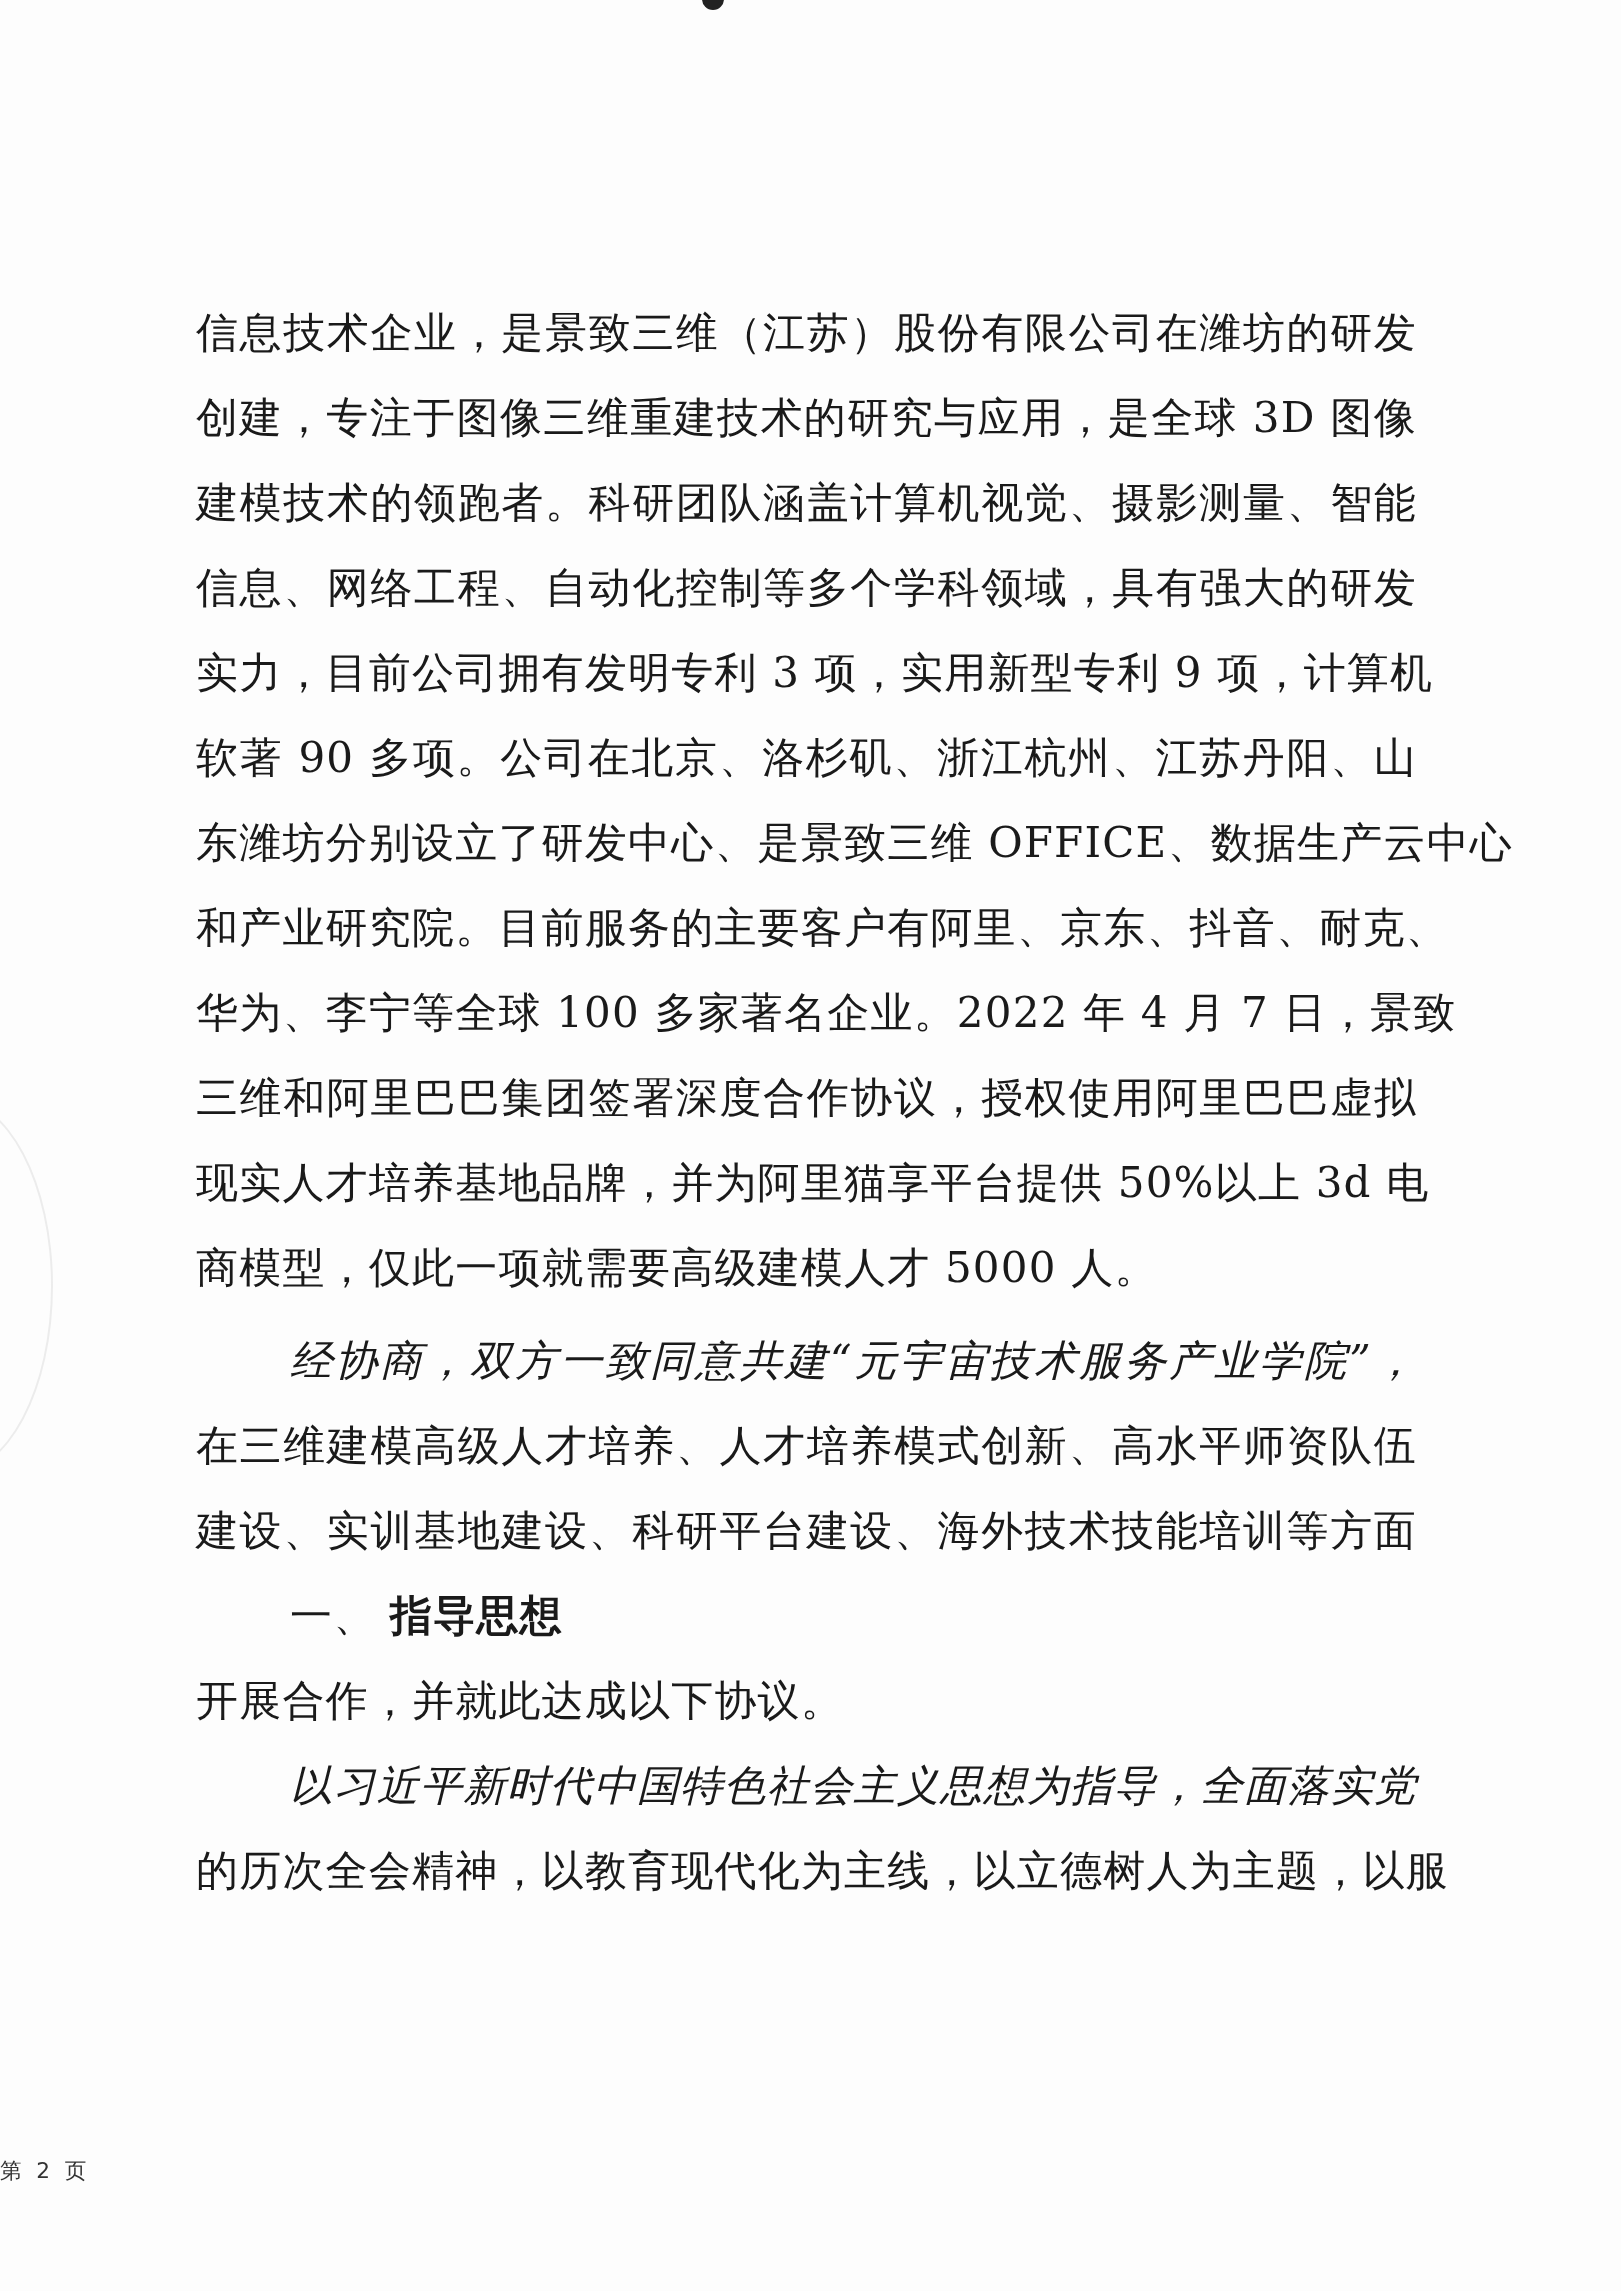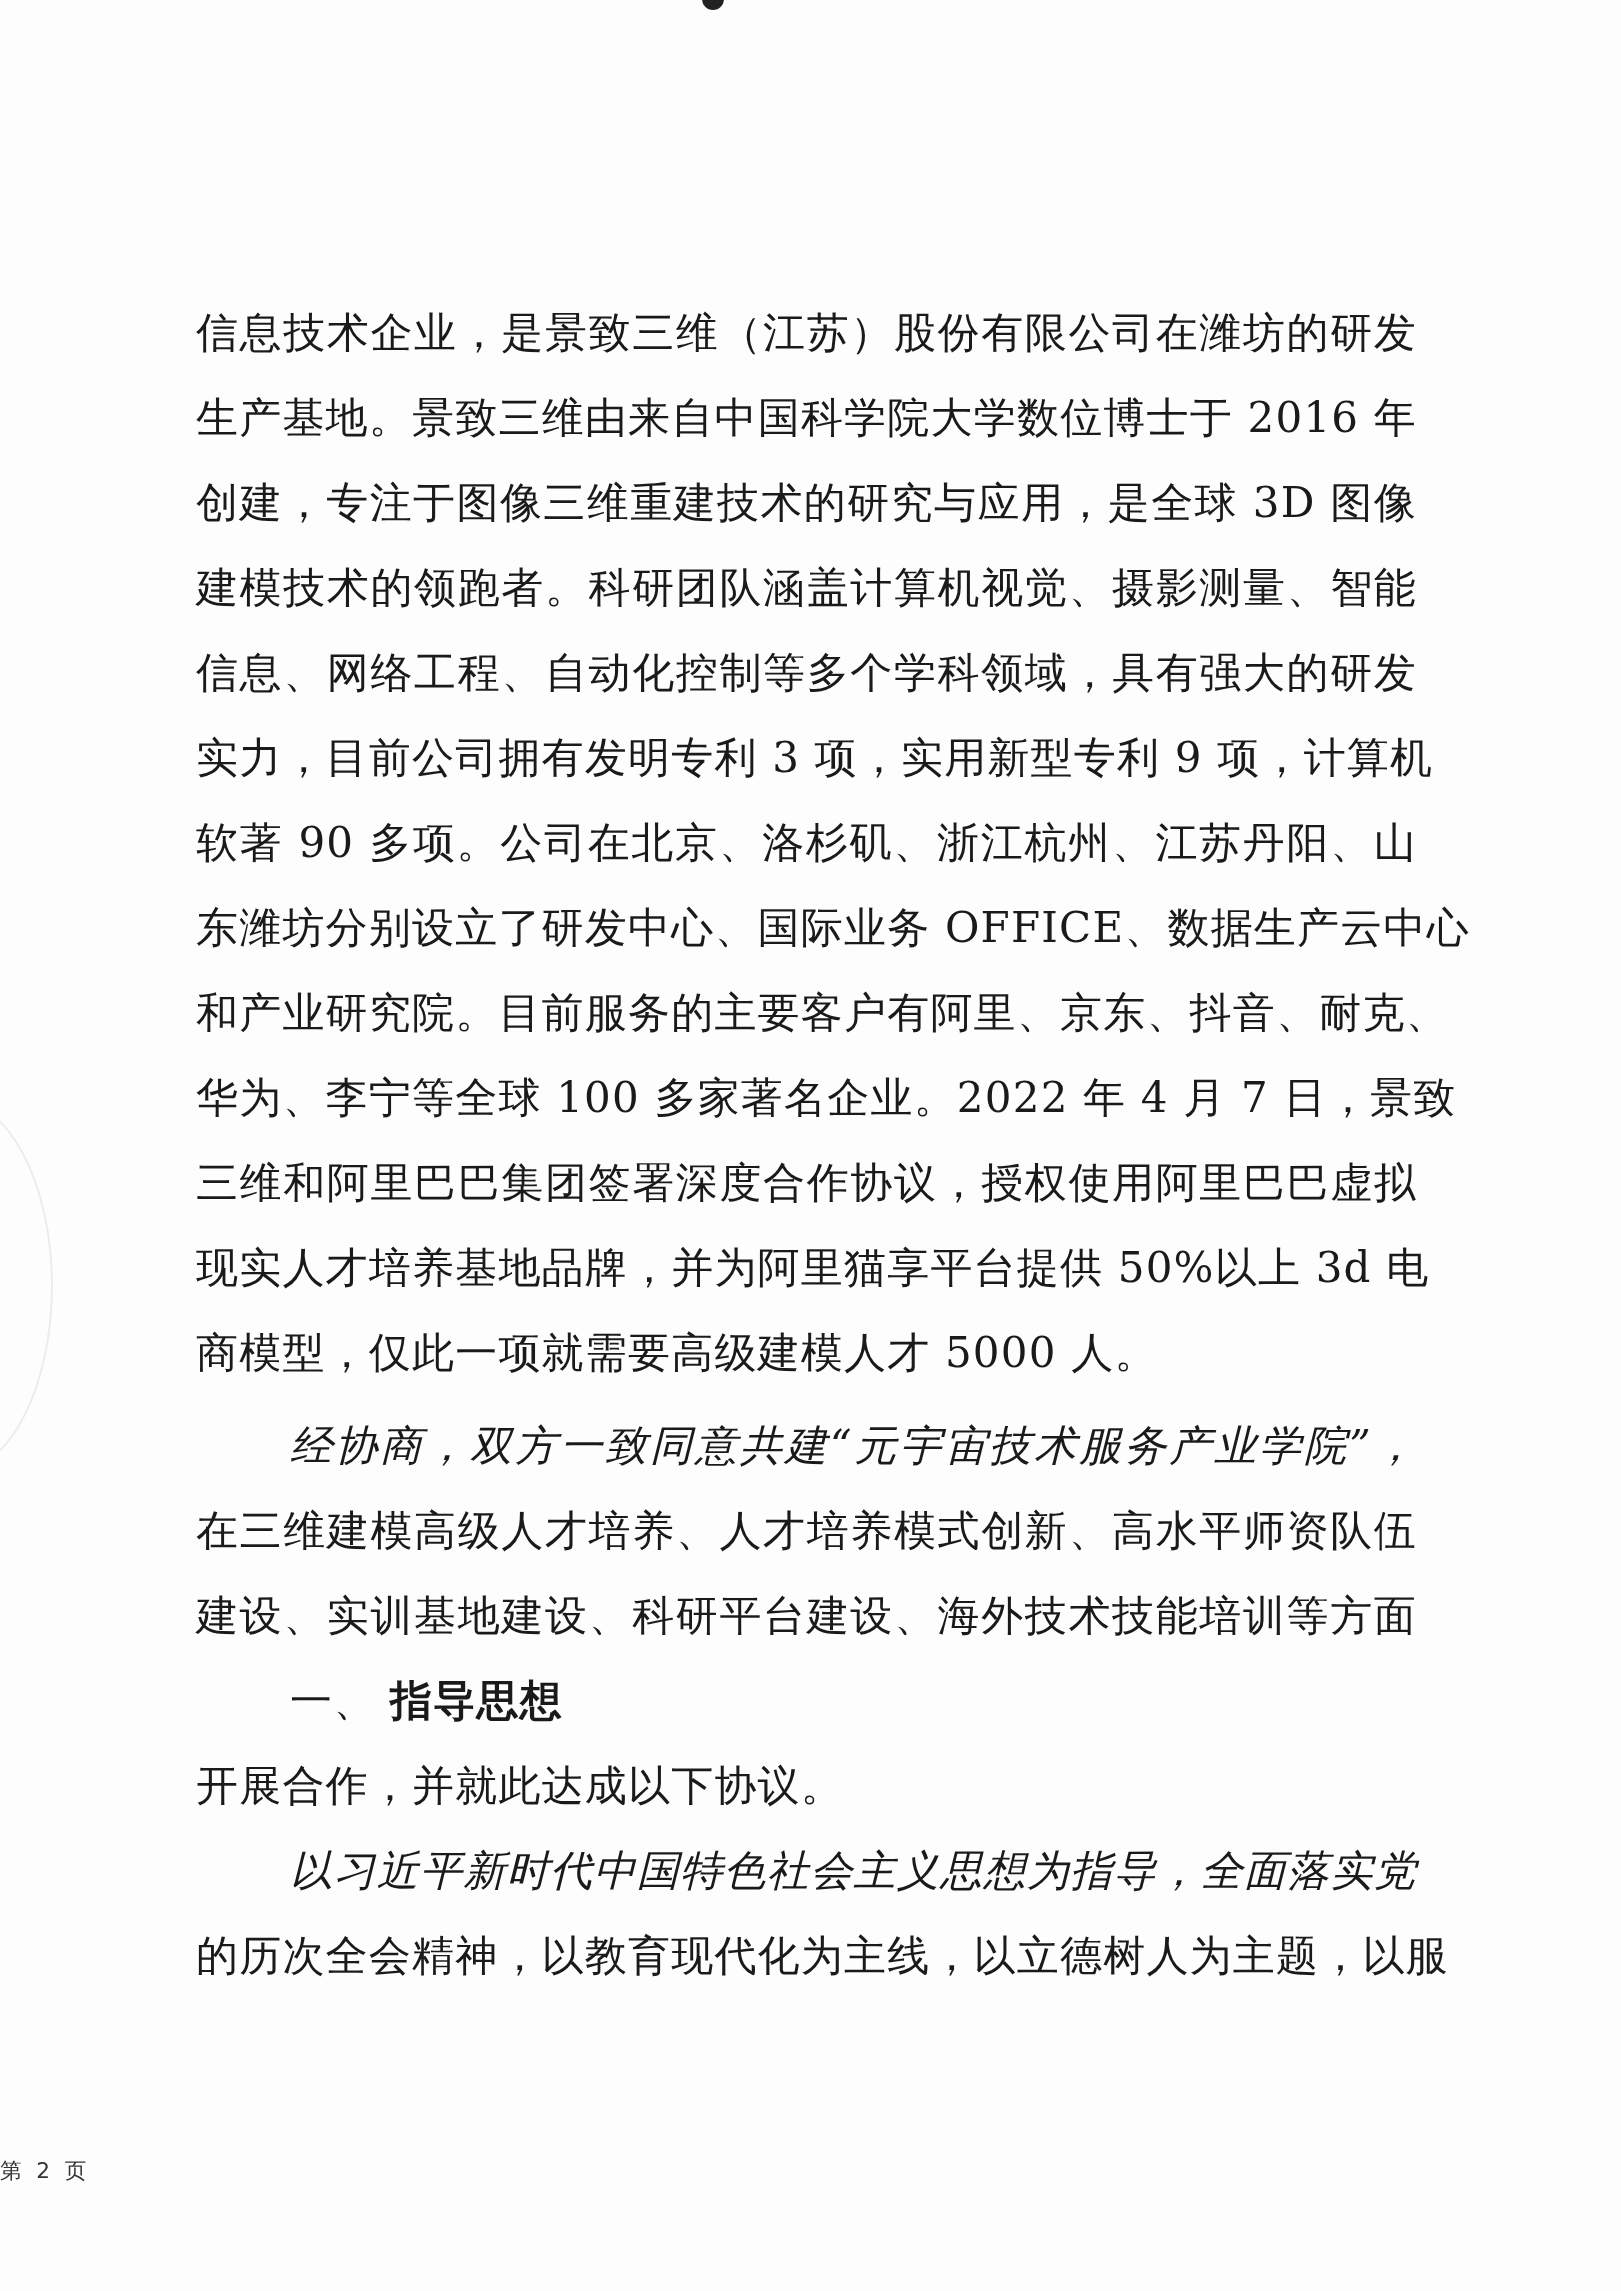--- a/index.html
+++ b/index.html
@@ -43,27 +43,26 @@
 </head>
 <body>
 
 <div class="page">
   <div class="binding-mark"></div>
   <div class="stamp-ghost"></div>
 
   <div class="body-text">
 
     <span class="line">信息技术企业，是景致三维（江苏）股份有限公司在潍坊的研发</span>
-    <span class="line">生产基地。景致三维由来自中国科学院大学数位博士于 2016 年</span>
     <span class="line">创建，专注于图像三维重建技术的研究与应用，是全球 3D 图像</span>
     <span class="line">建模技术的领跑者。科研团队涵盖计算机视觉、摄影测量、智能</span>
     <span class="line">信息、网络工程、自动化控制等多个学科领域，具有强大的研发</span>
     <span class="line">实力，目前公司拥有发明专利 3 项，实用新型专利 9 项，计算机</span>
     <span class="line">软著 90 多项。公司在北京、洛杉矶、浙江杭州、江苏丹阳、山</span>
-    <span class="line">东潍坊分别设立了研发中心、国际业务 OFFICE、数据生产云中心</span>
+    <span class="line">东潍坊分别设立了研发中心、是景致三维 OFFICE、数据生产云中心</span>
     <span class="line">和产业研究院。目前服务的主要客户有阿里、京东、抖音、耐克、</span>
     <span class="line">华为、李宁等全球 100 多家著名企业。2022 年 4 月 7 日，景致</span>
     <span class="line">三维和阿里巴巴集团签署深度合作协议，授权使用阿里巴巴虚拟</span>
     <span class="line">现实人才培养基地品牌，并为阿里猫享平台提供 50%以上 3d 电</span>
     <span class="line last">商模型，仅此一项就需要高级建模人才 5000 人。</span>
 
     <div class="gap-small"></div>
 
     <span class="line indent">经协商，双方一致同意共建“元宇宙技术服务产业学院”，</span>
     <span class="line">在三维建模高级人才培养、人才培养模式创新、高水平师资队伍</span>

